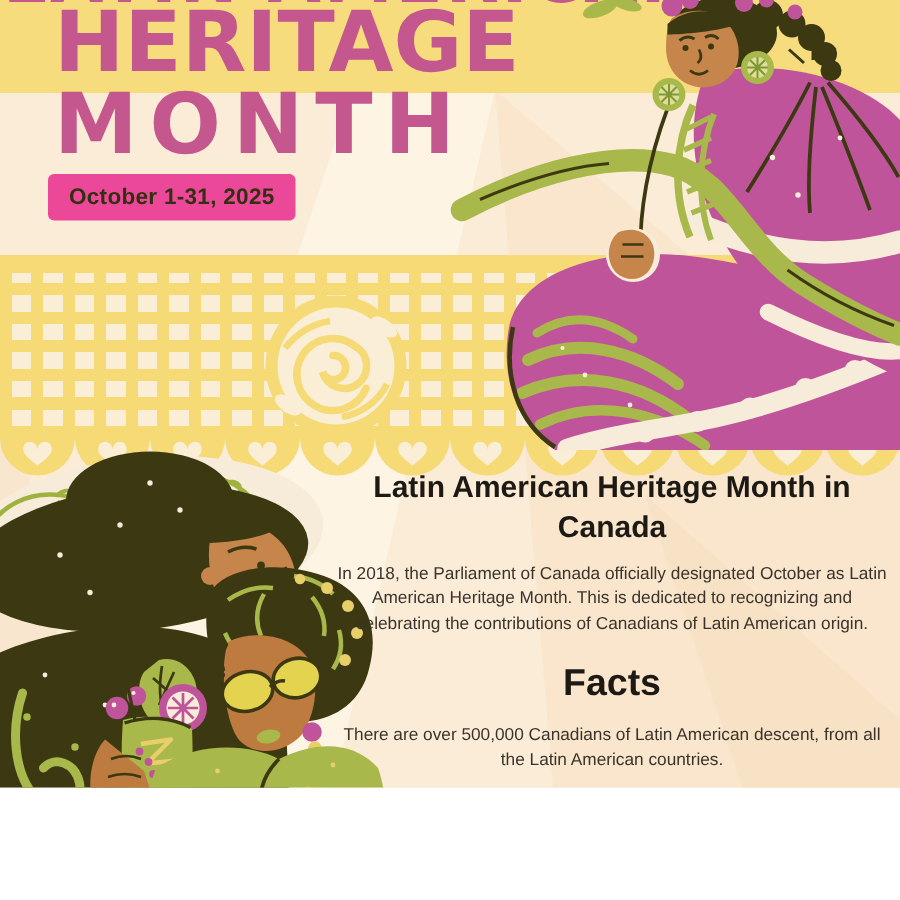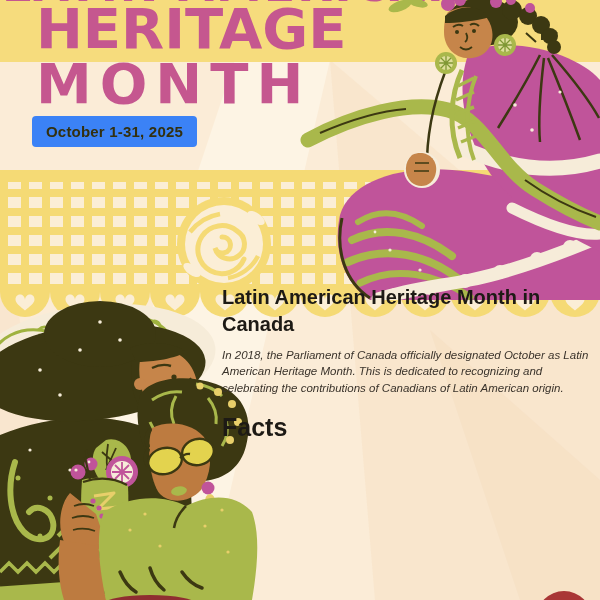--- a/index.html
+++ b/index.html
@@ -1,37 +1,37 @@
 <!DOCTYPE html>
 <html><head>
 <meta charset="utf-8">
 <style>
   html,body{margin:0;padding:0;}
   .poster{
-    position:relative;width:600px;height:600px;overflow:hidden;
+    position:relative;width:600px;height:525px;overflow:hidden;
     background:#fbecd7;font-family:"Liberation Sans",sans-serif;
   }
   .layer{position:absolute;}
   
   .top-band{left:0;top:0;width:600px;height:62px;background:#f6dc7d;z-index:1;}
   
   .cutoff-title{
     left:2px;top:-38px;z-index:2;color:#c5578f;white-space:nowrap;
     font-family:"DejaVu Sans",sans-serif;font-weight:800;font-size:46px;line-height:46px;letter-spacing:2px;
   }
   .title-line1{
     left:36px;top:1px;z-index:2;color:#c5578f;white-space:nowrap;
     font-family:"DejaVu Sans",sans-serif;font-weight:800;font-size:56px;line-height:56px;letter-spacing:0px;
   }
   .title-line2{
     left:36px;top:56px;z-index:2;color:#c5578f;white-space:nowrap;
     font-family:"DejaVu Sans",sans-serif;font-weight:800;font-size:56px;line-height:56px;letter-spacing:8px;
   }
   .date-badge{
-    left:32px;top:116px;z-index:2;background:#3b82f6;color:#33300f;
+    left:32px;top:116px;z-index:2;background:#ec4899;color:#33300f;
     font-weight:bold;font-size:15px;padding:7px 14px;border-radius:4px;letter-spacing:0.2px;
   }
   
   .papel{
     left:0;top:170px;width:600px;height:122px;z-index:2;
     background-color:#fbeed6;
     background-image:
       linear-gradient(#f5da75 0 12px, rgba(0,0,0,0) 12px),
       repeating-linear-gradient(90deg, #f5da75 0 8px, rgba(0,0,0,0) 8px 21px),
       repeating-linear-gradient(180deg, #f5da75 0 8px, rgba(0,0,0,0) 8px 19px);
@@ -39,27 +39,27 @@
   .rose-wrap{left:176px;top:196px;z-index:2;}
   .fringe-wrap{left:0;top:292px;z-index:2;}
   .dancer-wrap{left:300px;top:0;z-index:3;}
   .couple-wrap{left:0;top:300px;z-index:4;}
   .red-dot{
     left:536px;top:591px;width:56px;height:56px;border-radius:50%;
     background:#a93636;z-index:4;
   }
   
   .content{
-    left:222px;top:284px;width:372px;z-index:5;text-align:left;color:#3a332b;
+    left:222px;top:312px;width:372px;z-index:5;text-align:center;color:#3a332b;
   }
   .content h2{
     margin:0 0 9px 0;font-size:20px;line-height:1.35;color:#1d1a15;
     font-family:"Liberation Sans",sans-serif;font-weight:bold;
   }
-  .content p{margin:0;font-size:11.5px;line-height:1.43;font-style:italic;}
+  .content p{margin:0;font-size:11.5px;line-height:1.43;}
   .content .facts-heading{
     margin:17px 0 6px 0;font-size:25px;color:#1d1a15;font-weight:bold;
   }
   .content .fact{margin-top:12px;}
   .content .fact:first-of-type{margin-top:0;}
 </style>
 </head>
 <body>
 
 <div class="poster">
@@ -324,15 +324,16 @@
     </g>
     <ellipse cx="150" cy="304" rx="46" ry="9" fill="#8f2e31"></ellipse>
   </svg>
 
   <div class="layer red-dot"></div>
 
   <div class="layer content">
     <h2>Latin American Heritage Month in Canada</h2>
     <p>In 2018, the Parliament of Canada officially designated October as Latin American Heritage Month. This is dedicated to recognizing and celebrating the contributions of Canadians of Latin American origin.</p>
     <div class="facts-heading">Facts</div>
+    <p class="fact">There are over 500,000 Canadians of Latin American descent, from all the Latin American countries.</p>
   </div>
 
 </div>
 
 </body></html>

